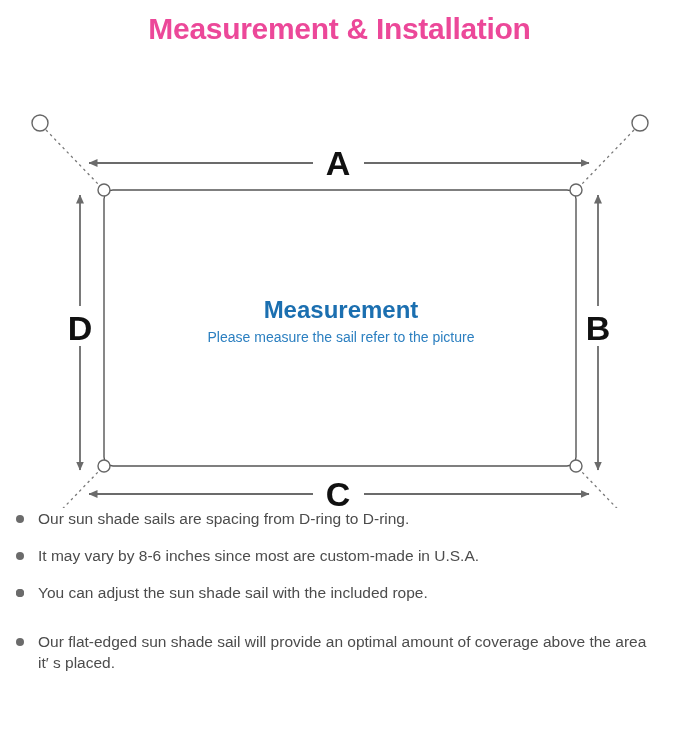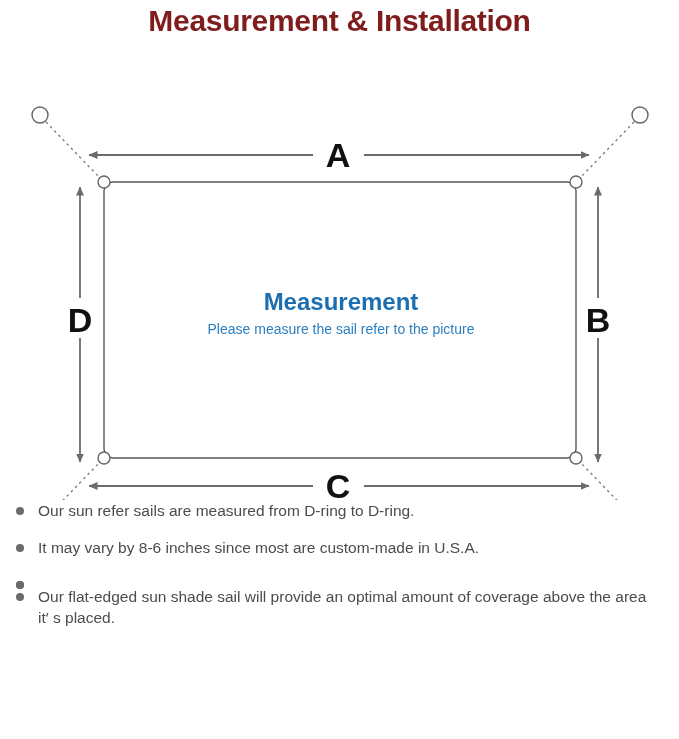--- a/index.html
+++ b/index.html
@@ -15,23 +15,23 @@
     overflow: hidden;
     position: relative;
   }
 
   #page-title {
     text-align: center;
     font-family: "Liberation Sans", sans-serif;
     font-weight: bold;
     font-size: 30px;
     letter-spacing: -0.3px;
-    color: #7f1d1d;
+    color: #ec4899;
     margin: 0;
-    padding-top: 2px;
+    padding-top: 10px;
     line-height: 38px;
     white-space: nowrap;
   }
 
   #diagram-wrap {
     position: relative;
     width: 679px;
     height: 460px;
   }
   #diagram-svg {
@@ -152,29 +152,30 @@
     </g>
 
     <text class="center-title" x="341" y="270" text-anchor="middle">Measurement</text>
     <text class="center-sub" x="341" y="294" text-anchor="middle">Please measure the sail refer to the picture</text>
   </svg>
 </div>
 
 <ul id="notes-list">
   <li class="note-item">
     <span class="note-bullet"></span>
-    <span>Our sun refer sails are measured from D-ring to D-ring.</span>
+    <span>Our sun shade sails are spacing from D-ring to D-ring.</span>
   </li>
   <li class="note-item">
     <span class="note-bullet"></span>
     <span>It may vary by 8-6 inches since most are custom-made in U.S.A.</span>
   </li>
   <li class="note-item">
     <span class="note-bullet"></span>
   </li>
   <li class="note-item">
     <span class="note-bullet"></span>
+    <span>You can adjust the sun shade sail with the included rope.</span>
   </li>
   <li class="note-item">
     <span class="note-bullet"></span>
     <span>Our flat-edged sun shade sail will provide an optimal amount of coverage above the area it′ s placed.</span>
   </li>
 </ul>
 
 </body></html>

